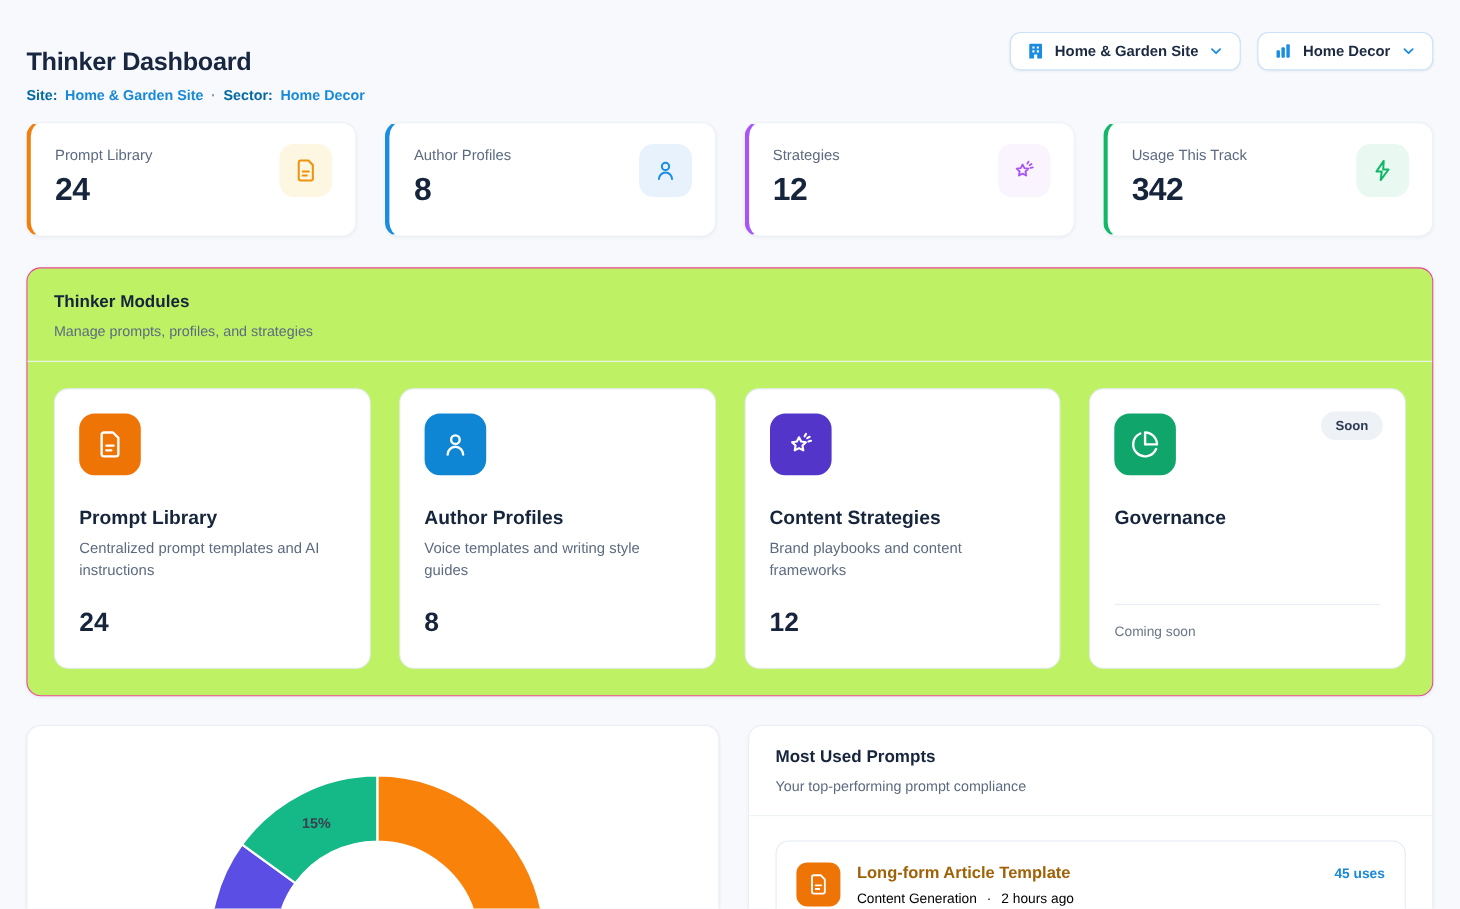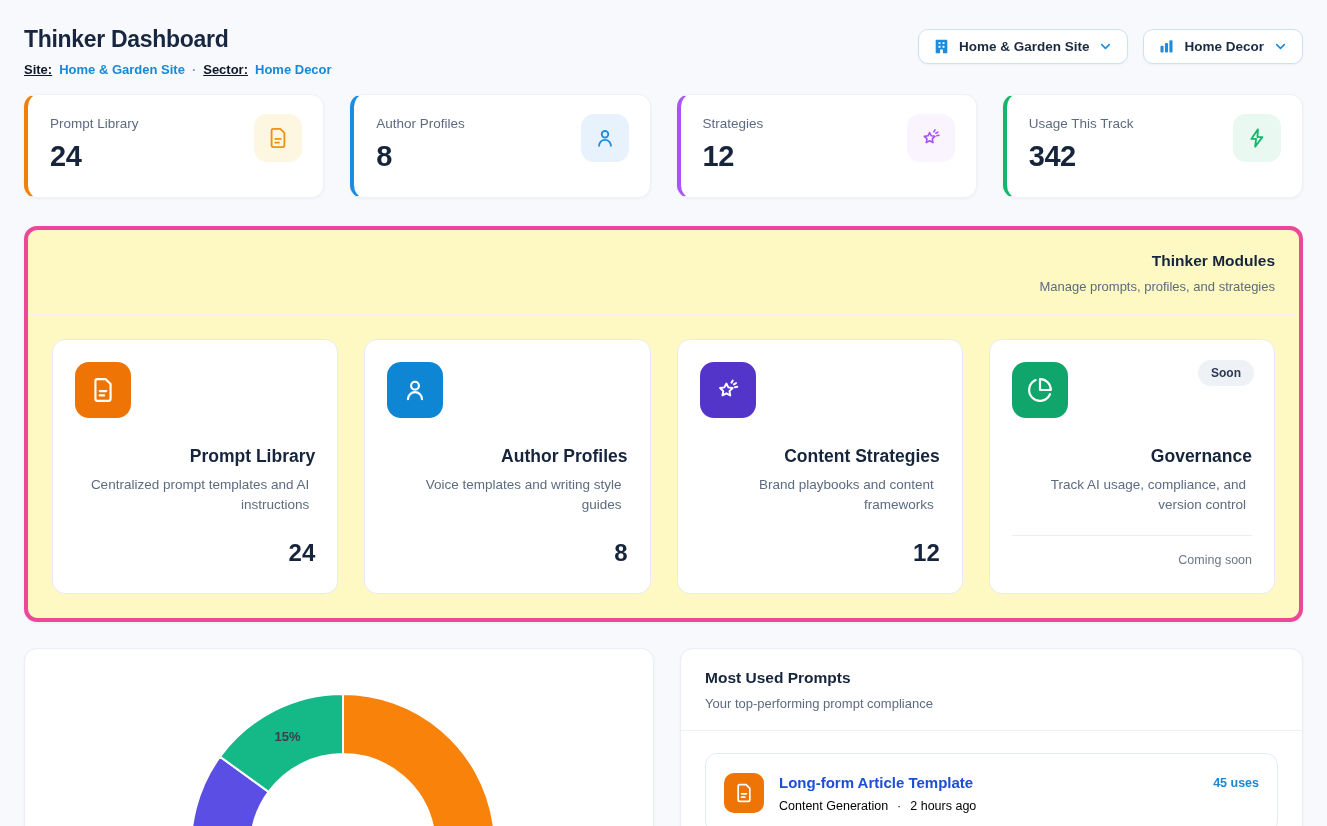--- a/index.html
+++ b/index.html
@@ -6,23 +6,23 @@
   html, body { width: 1327px; height: 826px; overflow: hidden; }
   body {
     background: #f7f9fc;
     font-family: "Liberation Sans", "DejaVu Sans", sans-serif;
     color: #1b2a41;
   }
   .page { width: 1327px; height: 826px; padding: 24px; }
 
   
   .header { display: flex; justify-content: space-between; align-items: flex-start; }
-  .page-title { font-size: 23px; font-weight: 800; letter-spacing: -0.3px; color: #18273f; margin-top: 2px; }
+  .page-title { font-size: 23px; font-weight: 800; letter-spacing: -0.3px; color: #18273f; margin-top: 19px; }
   .site-row { display: flex; align-items: center; gap: 7px; margin-top: 9px; font-size: 13px; }
-  .site-row .lbl { font-weight: 700; color: #0f172a; text-decoration: underline; }
+  .site-row .lbl { font-weight: 700; color: #0369a1; }
   .site-row .link { color: #1789d8; font-weight: 600; text-decoration: none; cursor: pointer; }
   .site-row .dot { color: #8e99ab; font-weight: 700; }
   .header-right { display: flex; gap: 15px; margin-top: 5px; }
   .dropdown-btn {
     display: flex; align-items: center; gap: 9px; height: 35px; padding: 0 14px;
     background: #fff; border: 1px solid #cbe2f6; border-radius: 10px;
     font-family: inherit; font-size: 13.5px; font-weight: 700; color: #1b2a41;
     box-shadow: 0 1px 2px rgba(20,40,80,.05); cursor: pointer;
   }
   .dropdown-btn .btn-icon { color: #1b8de0; display: flex; }
@@ -36,21 +36,21 @@
     padding: 21px 22px; box-shadow: 0 1px 3px rgba(20,40,80,.05);
   }
   .stat-label { font-size: 13.5px; color: #5d6b80; font-weight: 500; }
   .stat-value { font-size: 29px; font-weight: 800; color: #16253c; margin-top: 9px; letter-spacing: -0.5px; }
   .stat-iconbox {
     position: absolute; top: 19px; right: 21px; width: 48px; height: 48px;
     border-radius: 13px; display: flex; align-items: center; justify-content: center;
   }
 
   
-  .modules-panel { margin-top: 28px; background: #fef9c3; border: 4px solid #ec4899; border-radius: 13px; box-shadow: 0 1px 3px rgba(20,40,80,.05); text-align: right; }
+  .modules-panel { margin-top: 28px; background: #bef264; border: 1px solid #ec4899; border-radius: 13px; box-shadow: 0 1px 3px rgba(20,40,80,.05); }
   .panel-header { padding: 22px 24px 20px; border-bottom: 1px solid #eef2f6; }
   .panel-title { font-size: 15.5px; font-weight: 700; color: #16253c; }
   .panel-sub { font-size: 13px; color: #5d6b80; margin-top: 9px; }
   .panel-body { padding: 24px; display: grid; grid-template-columns: repeat(4, 1fr); gap: 26px; }
   .module-card {
     position: relative; height: 255px; border: 1px solid #e6ebf3; border-radius: 13px;
     padding: 22px; display: flex; flex-direction: column; background: #fff; cursor: pointer;
   }
   .module-icon { width: 56px; height: 56px; border-radius: 14px; display: flex; align-items: center; justify-content: center; color: #fff; }
   .module-title { font-size: 17.5px; font-weight: 700; color: #16253c; margin-top: 28px; }
@@ -70,21 +70,21 @@
   .chart-body { position: relative; }
   .chart-body svg { display: block; }
   .donut-label { font-size: 13px; font-weight: 700; fill: #38424f; text-anchor: middle; }
 
   .prompts-body { padding: 22px 24px; }
   .prompt-item {
     display: flex; align-items: center; gap: 15px; border: 1px solid #e4eaf2;
     border-radius: 12px; padding: 19px 18px; background: #fff; cursor: pointer; min-height: 80px;
   }
   .prompt-item-icon { width: 40px; height: 40px; border-radius: 10px; display: flex; align-items: center; justify-content: center; color: #fff; flex-shrink: 0; }
-  .prompt-item-title { font-size: 15px; font-weight: 700; color: #1d4ed8; }
+  .prompt-item-title { font-size: 15px; font-weight: 700; color: #a16207; }
   .prompt-item-meta { display: flex; align-items: center; gap: 9px; margin-top: 8px; font-size: 12.5px; color: #000000; }
   .prompt-item-uses { margin-left: auto; align-self: flex-start; color: #1789d8; font-size: 12.5px; font-weight: 700; padding-top: 3px; }
 </style>
 </head>
 <body>
 
 <div class="page">
 
   <div class="header">
     <div class="header-left">
@@ -227,21 +227,20 @@
 
       <div class="module-card">
         <span class="soon-badge">Soon</span>
         <div class="module-icon" style="background: rgb(16, 165, 106);">
           <svg width="26" height="26" viewBox="0 0 24 24" fill="none" stroke="currentColor" stroke-width="2" stroke-linecap="round" stroke-linejoin="round">
               <path d="M21.21 15.89A10 10 0 1 1 8 2.83"></path>
               <path d="M22 12A10 10 0 0 0 12 2v10z"></path>
             </svg>
         </div>
         <div class="module-title">Governance</div>
-        <div class="module-desc">Track AI usage, compliance, and version control</div>
         <hr class="gov-divider">
         <div class="gov-footer">Coming soon</div>
       </div>
 
     </div>
   </div>
 
   <div class="bottom-grid">
 
     <div class="card">

